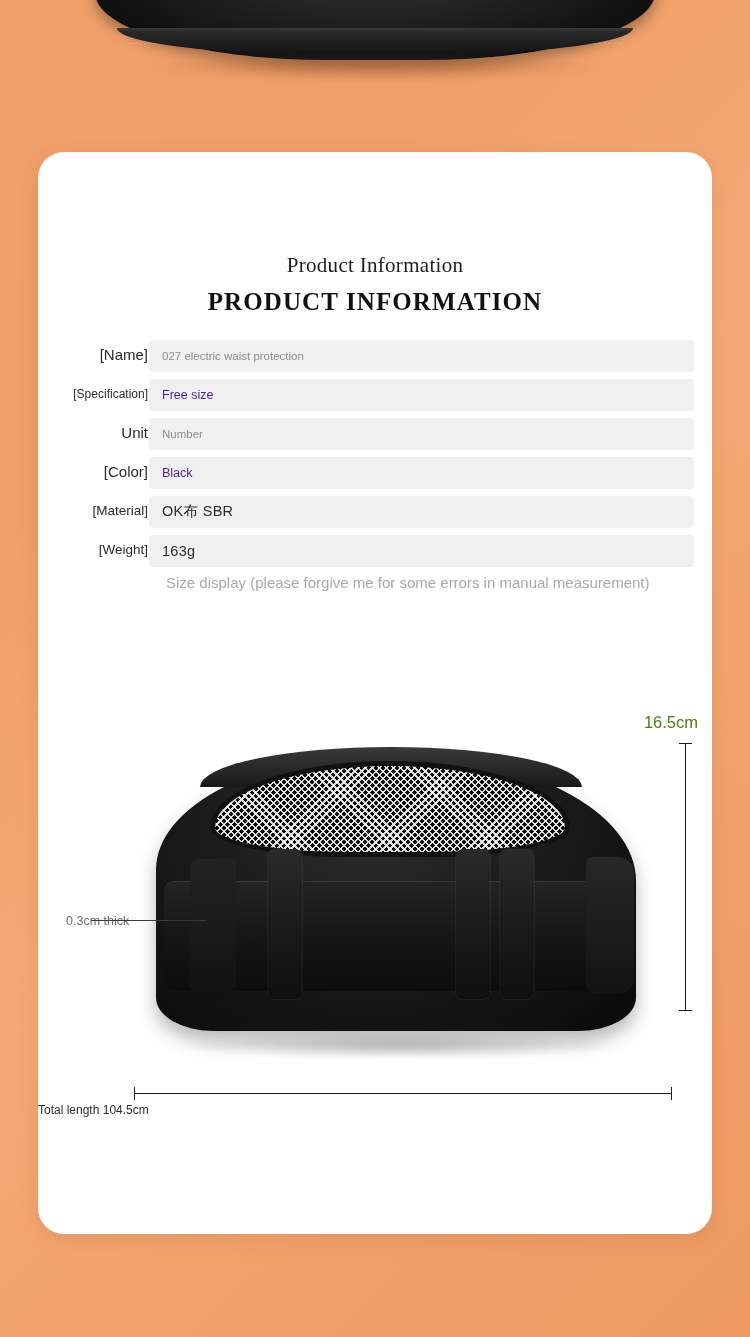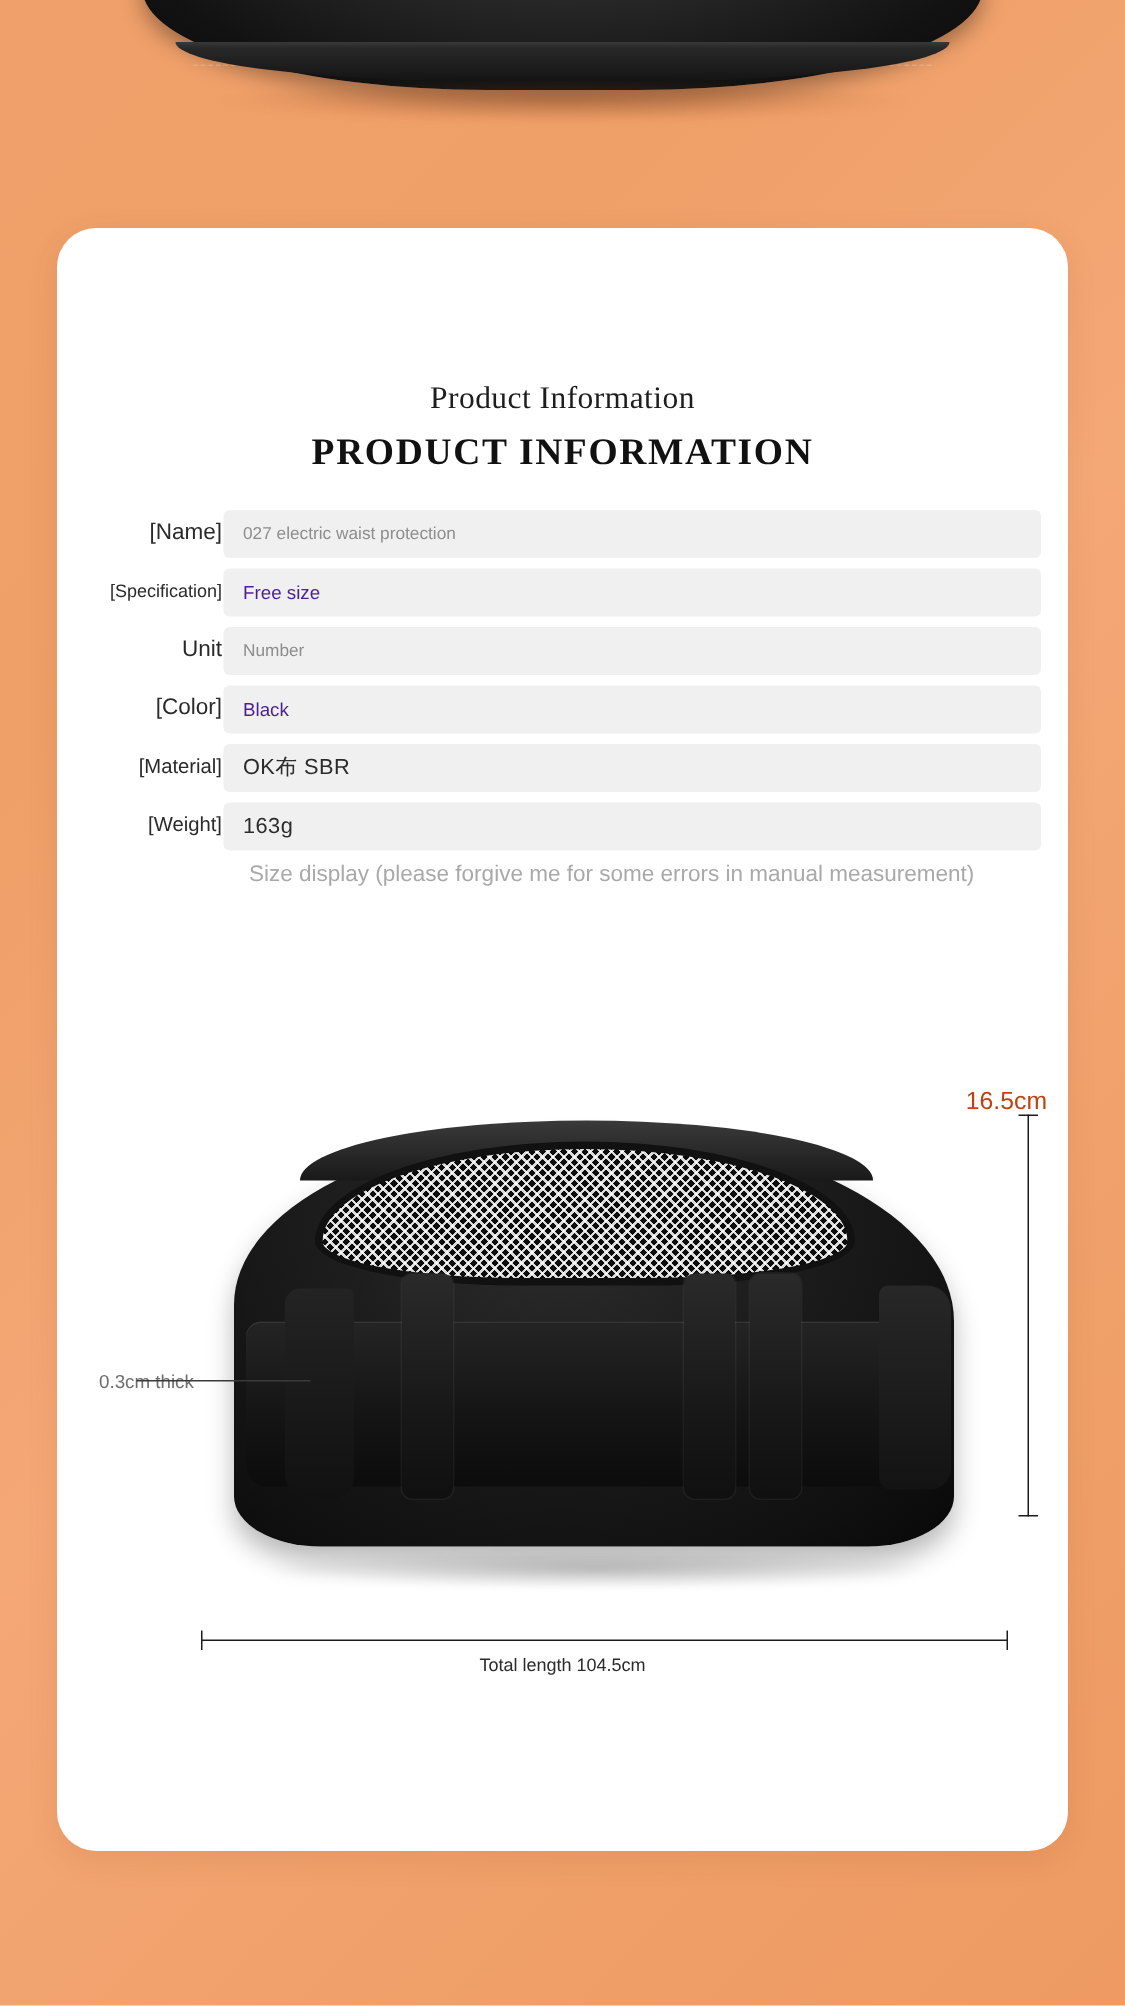--- a/index.html
+++ b/index.html
@@ -251,23 +251,22 @@
     height: 1px;
     background: #1c1c1c;
   }
   .dim-v::before { top: 0; }
   .dim-v::after { bottom: 0; }
   .dim-v-label {
     position: absolute;
     right: 14px;
     top: 62px;
     font-size: 16.5px;
-    color: #c2410c;
+    color: #4d7c0f;
     white-space: nowrap;
-    margin-top: 12px;
   }
 
   .dim-h {
     position: absolute;
     left: 96px;
     top: 442px;
     width: 538px;
     height: 1px;
     background: #1c1c1c;
   }
@@ -278,21 +277,20 @@
     width: 1px;
     height: 13px;
     background: #1c1c1c;
   }
   .dim-h::before { left: 0; }
   .dim-h::after { right: 0; }
   .dim-h-label {
     position: absolute;
     left: 0; right: 0;
     top: 452px;
-    text-align: center;
     font-size: 12px;
     color: #2b2b2b;
   }
 
   .dim-thick {
     position: absolute;
     left: 28px;
     top: 263px;
     display: flex;
     align-items: center;

